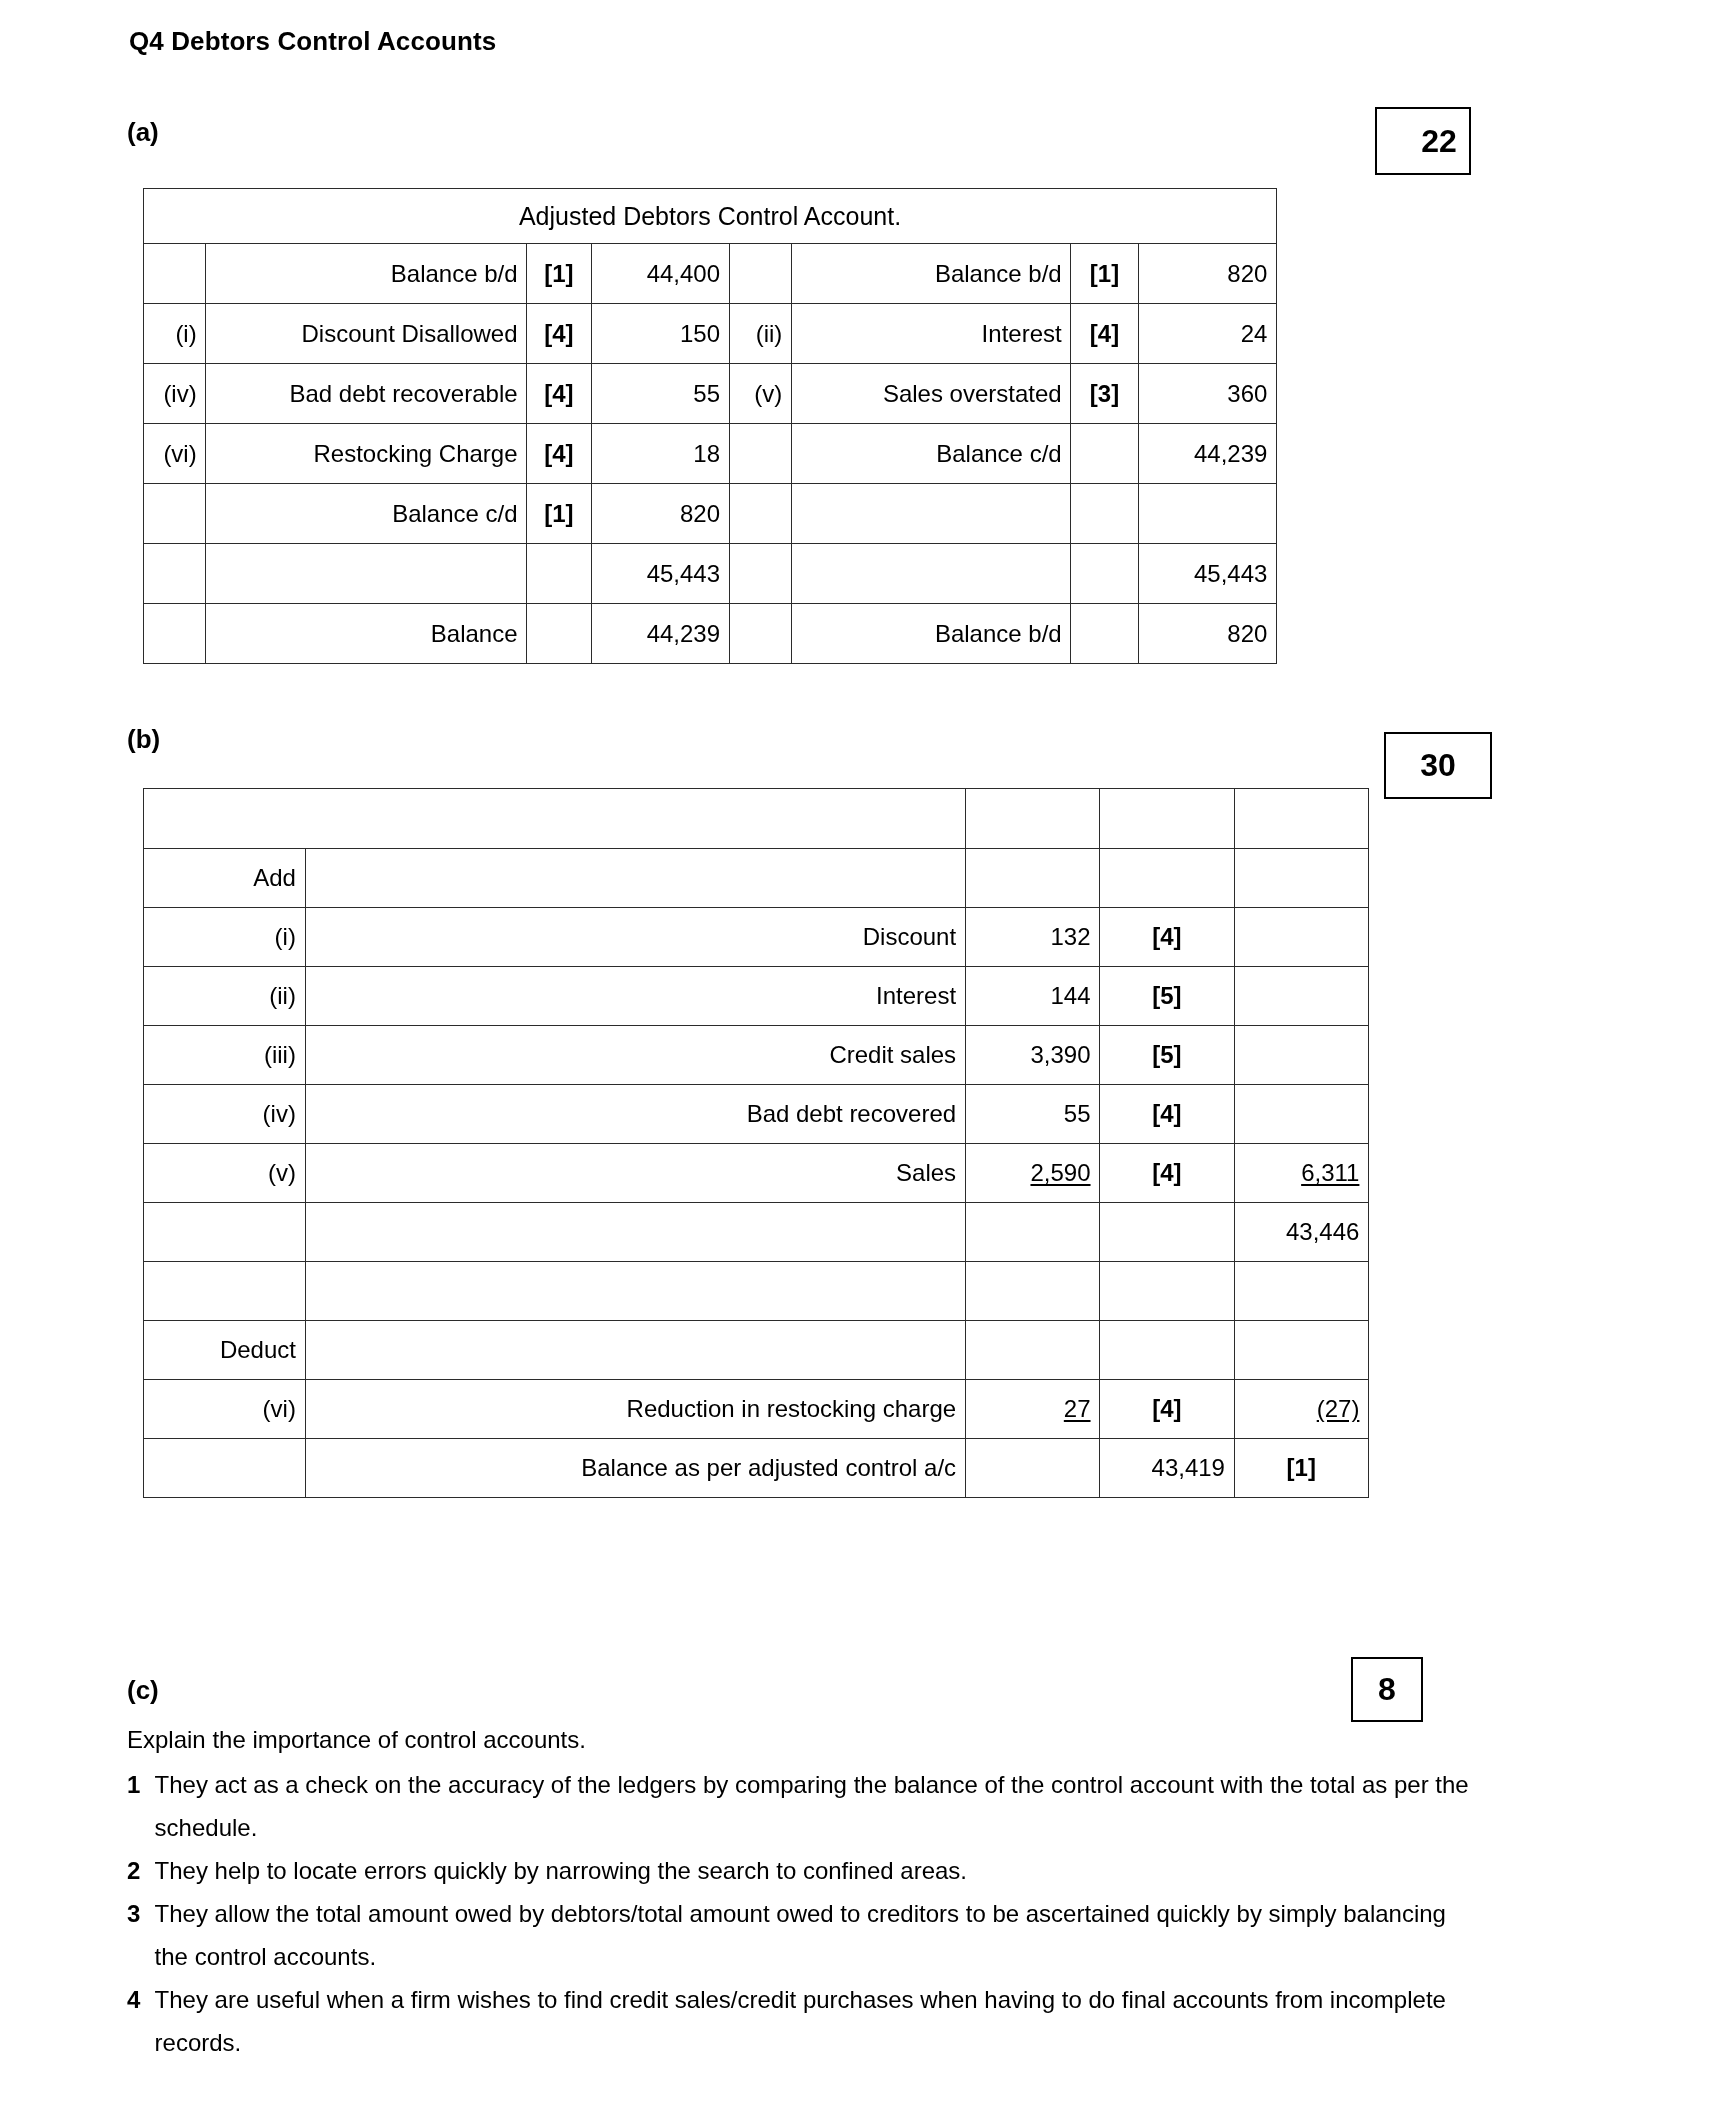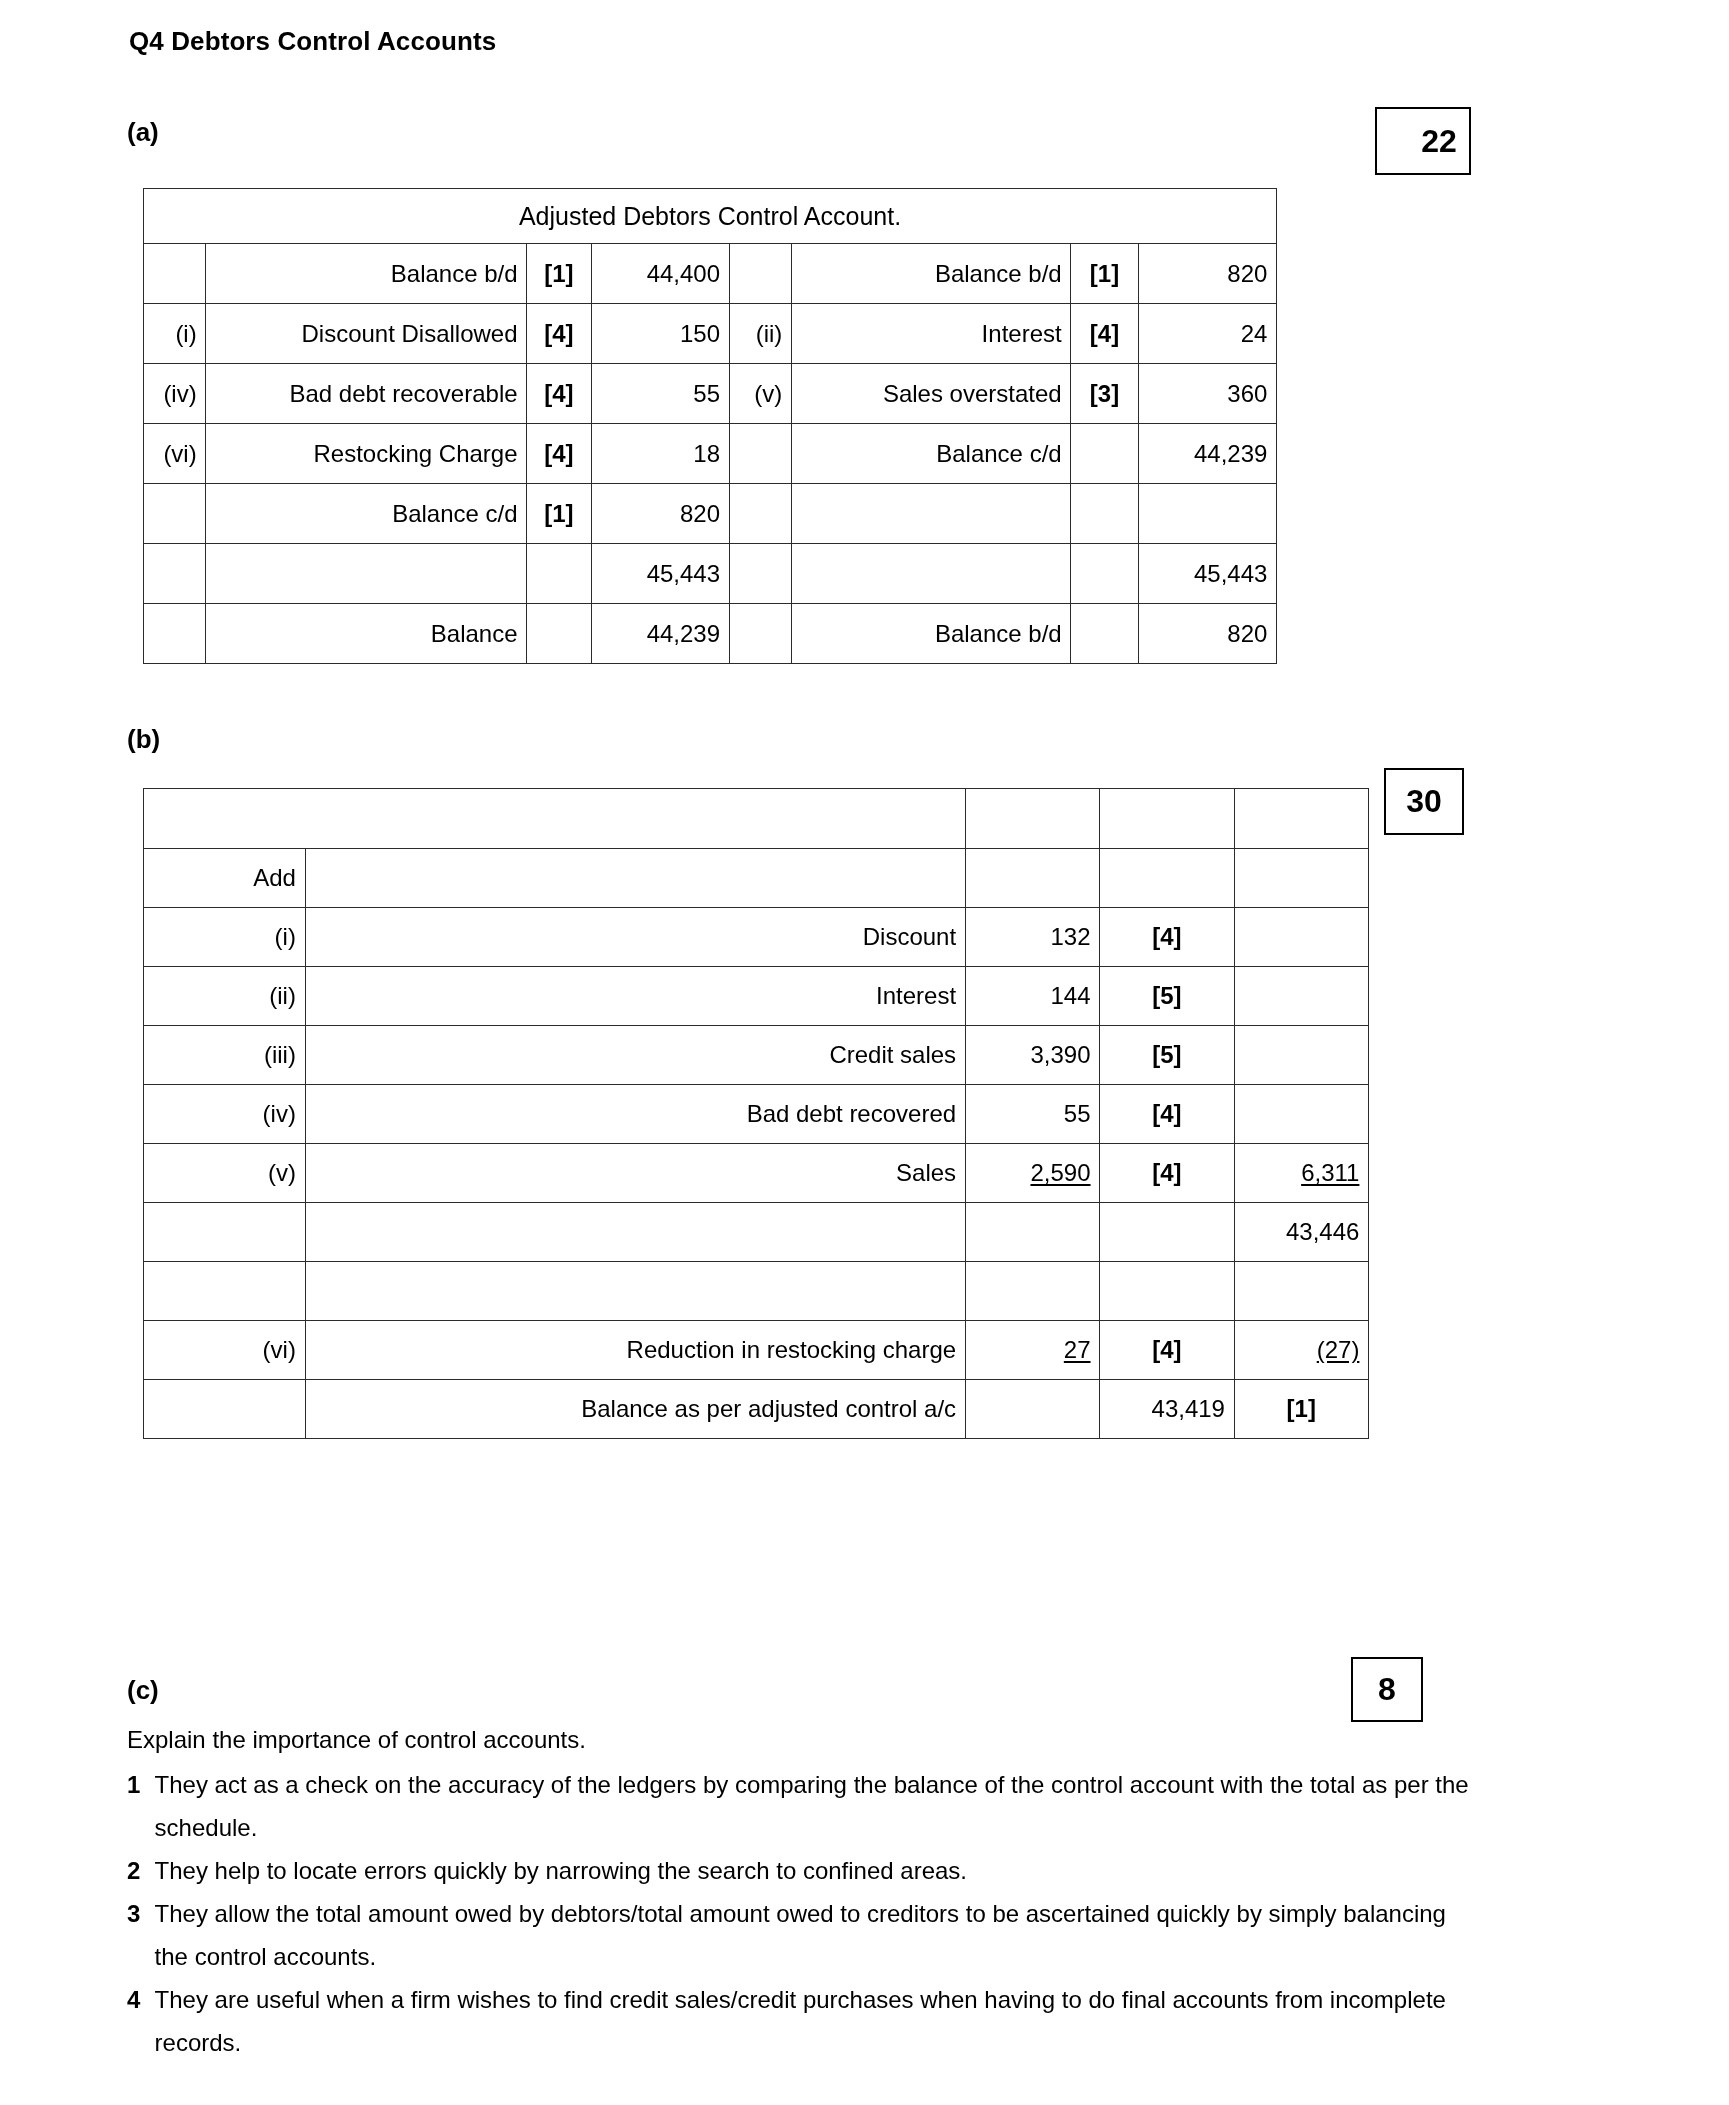--- a/index.html
+++ b/index.html
@@ -46,21 +46,21 @@
     border: 2.9px solid #000;
     font-size: 32px;
     font-weight: bold;
     display: flex;
     align-items: center;
     justify-content: center;
     background: #fff;
     box-sizing: border-box;
   }
   #mark-a { left: 1375px; top: 107px; width: 96px; height: 68px; padding-left: 32px; }
-  #mark-b { left: 1384px; top: 768px; width: 80px; height: 67px; }
+  #mark-b { left: 1384px; top: 732px; width: 108px; height: 67px; }
   #mark-c { left: 1351px; top: 1657px; width: 72px; height: 65px; }
 
   
   table.ledger {
     position: absolute;
     border-collapse: collapse;
     table-layout: fixed;
     font-size: 24px;
     background: #fff;
   }
@@ -296,20 +296,27 @@
       </tr>
       <tr>
         <td class="lft"></td>
         <td class="lft"></td>
         <td class="num"></td>
         <td class="mk"></td>
         <td class="num">43,446</td>
       </tr>
       <tr>
         <td class="lft"></td>
+        <td class="lft"></td>
+        <td class="num"></td>
+        <td class="mk"></td>
+        <td class="num"></td>
+      </tr>
+      <tr>
+        <td class="lft">Deduct</td>
         <td class="lft"></td>
         <td class="num"></td>
         <td class="mk"></td>
         <td class="num"></td>
       </tr>
       <tr>
         <td class="lft">(vi)</td>
         <td class="lft">Reduction in restocking charge</td>
         <td class="num ul">27</td>
         <td class="mk">[4]</td>

